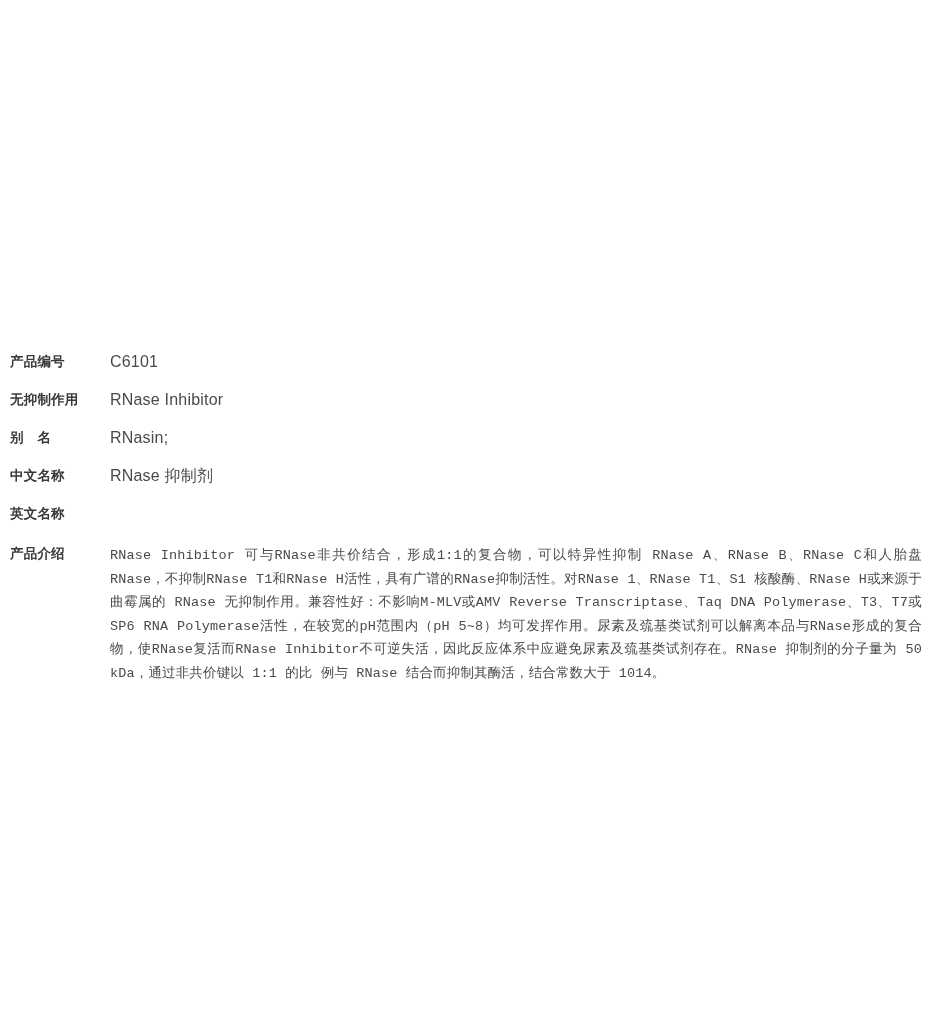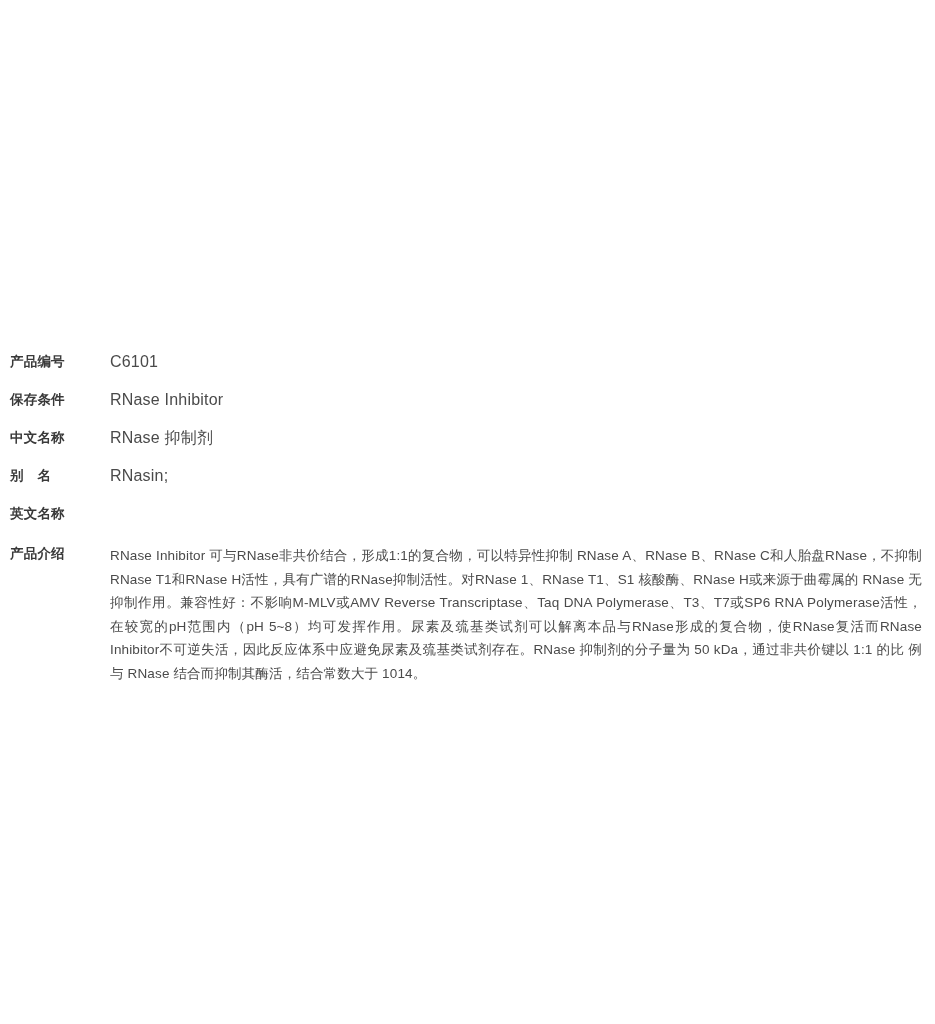--- a/index.html
+++ b/index.html
@@ -53,47 +53,48 @@
   .intro-row {
     margin-top: 20px;
   }
   .intro-text {
     font-size: 13.5px;
     color: #4a4a4a;
     line-height: 23.5px;
     text-align: justify;
     max-width: 812px;
     letter-spacing: 0.15px;
+    font-family: Liberation Mono, monospace;
   }
 </style>
 </head>
 <body>
 
 <div class="page">
 
   <div class="spec-table">
 
     <div class="spec-row">
       <div class="spec-label">产品编号</div>
       <div class="spec-value">C6101</div>
     </div>
 
     <div class="spec-row">
-      <div class="spec-label">保存条件</div>
+      <div class="spec-label">无抑制作用</div>
       <div class="spec-value">RNase Inhibitor</div>
+    </div>
+
+    <div class="spec-row">
+      <div class="spec-label">别　名</div>
+      <div class="spec-value">RNasin;</div>
     </div>
 
     <div class="spec-row">
       <div class="spec-label">中文名称</div>
       <div class="spec-value">RNase 抑制剂</div>
-    </div>
-
-    <div class="spec-row">
-      <div class="spec-label">别　名</div>
-      <div class="spec-value">RNasin;</div>
     </div>
 
     <div class="spec-row">
       <div class="spec-label">英文名称</div>
     </div>
 
     <div class="spec-row intro-row">
       <div class="spec-label">产品介绍</div>
       <div class="spec-value intro-text">RNase Inhibitor 可与RNase非共价结合，形成1:1的复合物，可以特异性抑制 RNase A、RNase B、RNase C和人胎盘RNase，不抑制RNase T1和RNase H活性，具有广谱的RNase抑制活性。对RNase 1、RNase T1、S1 核酸酶、RNase H或来源于曲霉属的 RNase 无抑制作用。兼容性好：不影响M-MLV或AMV Reverse Transcriptase、Taq DNA Polymerase、T3、T7或SP6 RNA Polymerase活性，在较宽的pH范围内（pH 5~8）均可发挥作用。尿素及巯基类试剂可以解离本品与RNase形成的复合物，使RNase复活而RNase Inhibitor不可逆失活，因此反应体系中应避免尿素及巯基类试剂存在。RNase 抑制剂的分子量为 50 kDa，通过非共价键以 1:1 的比 例与 RNase 结合而抑制其酶活，结合常数大于 1014。</div>
     </div>

